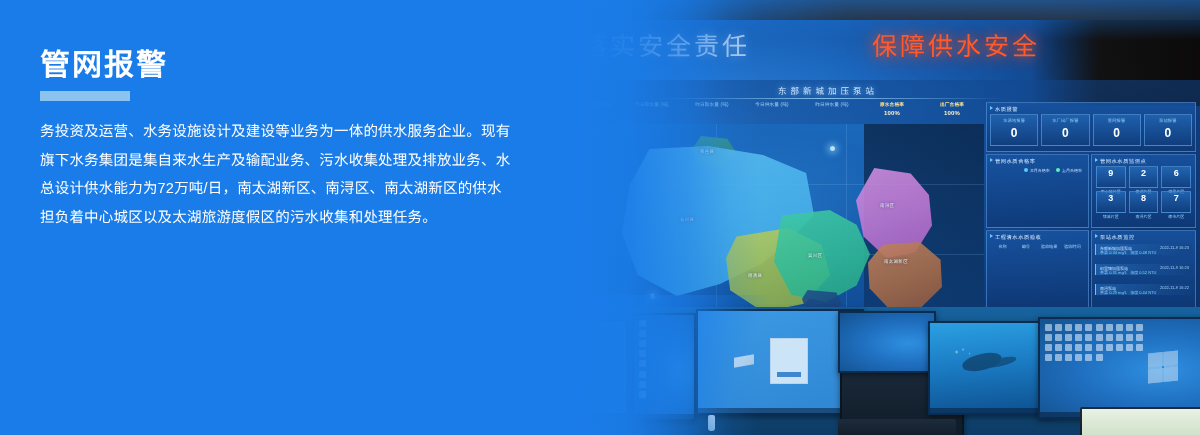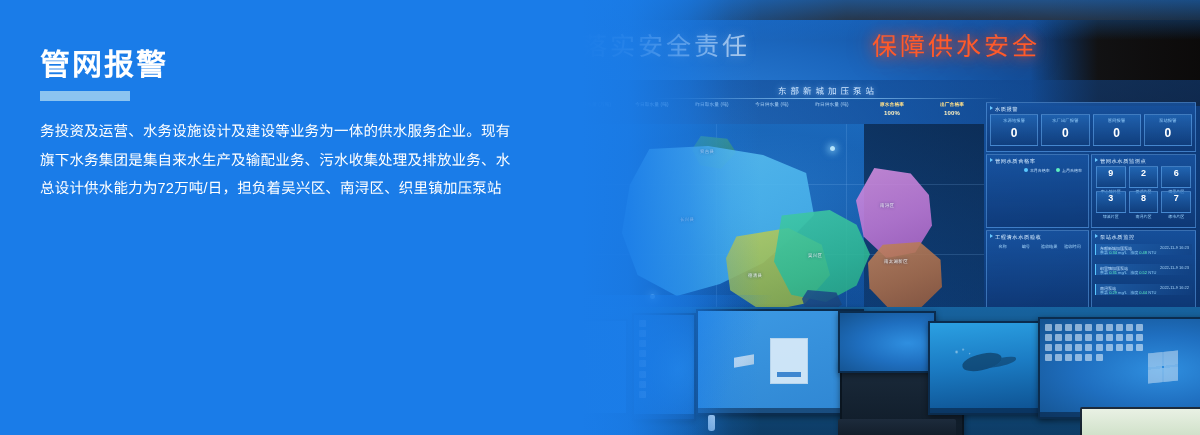--- a/index.html
+++ b/index.html
@@ -722,17 +722,18 @@
       <div class="blend-bottom"></div>
     </div>
   </div>
 
   <div class="content">
     <h1 class="title">管网报警</h1>
     <div class="rule"></div>
     <div class="desc">
       <p>务投资及运营、水务设施设计及建设等业务为一体的供水服务企业。现有</p>
       <p>旗下水务集团是集自来水生产及输配业务、污水收集处理及排放业务、水</p>
-      <p>总设计供水能力为72万吨/日，担负着吴兴区、南浔区、织里镇加压泵站</p>
+      <p>总设计供水能力为72万吨/日，南太湖新区、南浔区、南太湖新区的供水</p>
+      <p>担负着中心城区以及太湖旅游度假区的污水收集和处理任务。</p>
     </div>
   </div>
 
 </div>
 
 </body></html>

